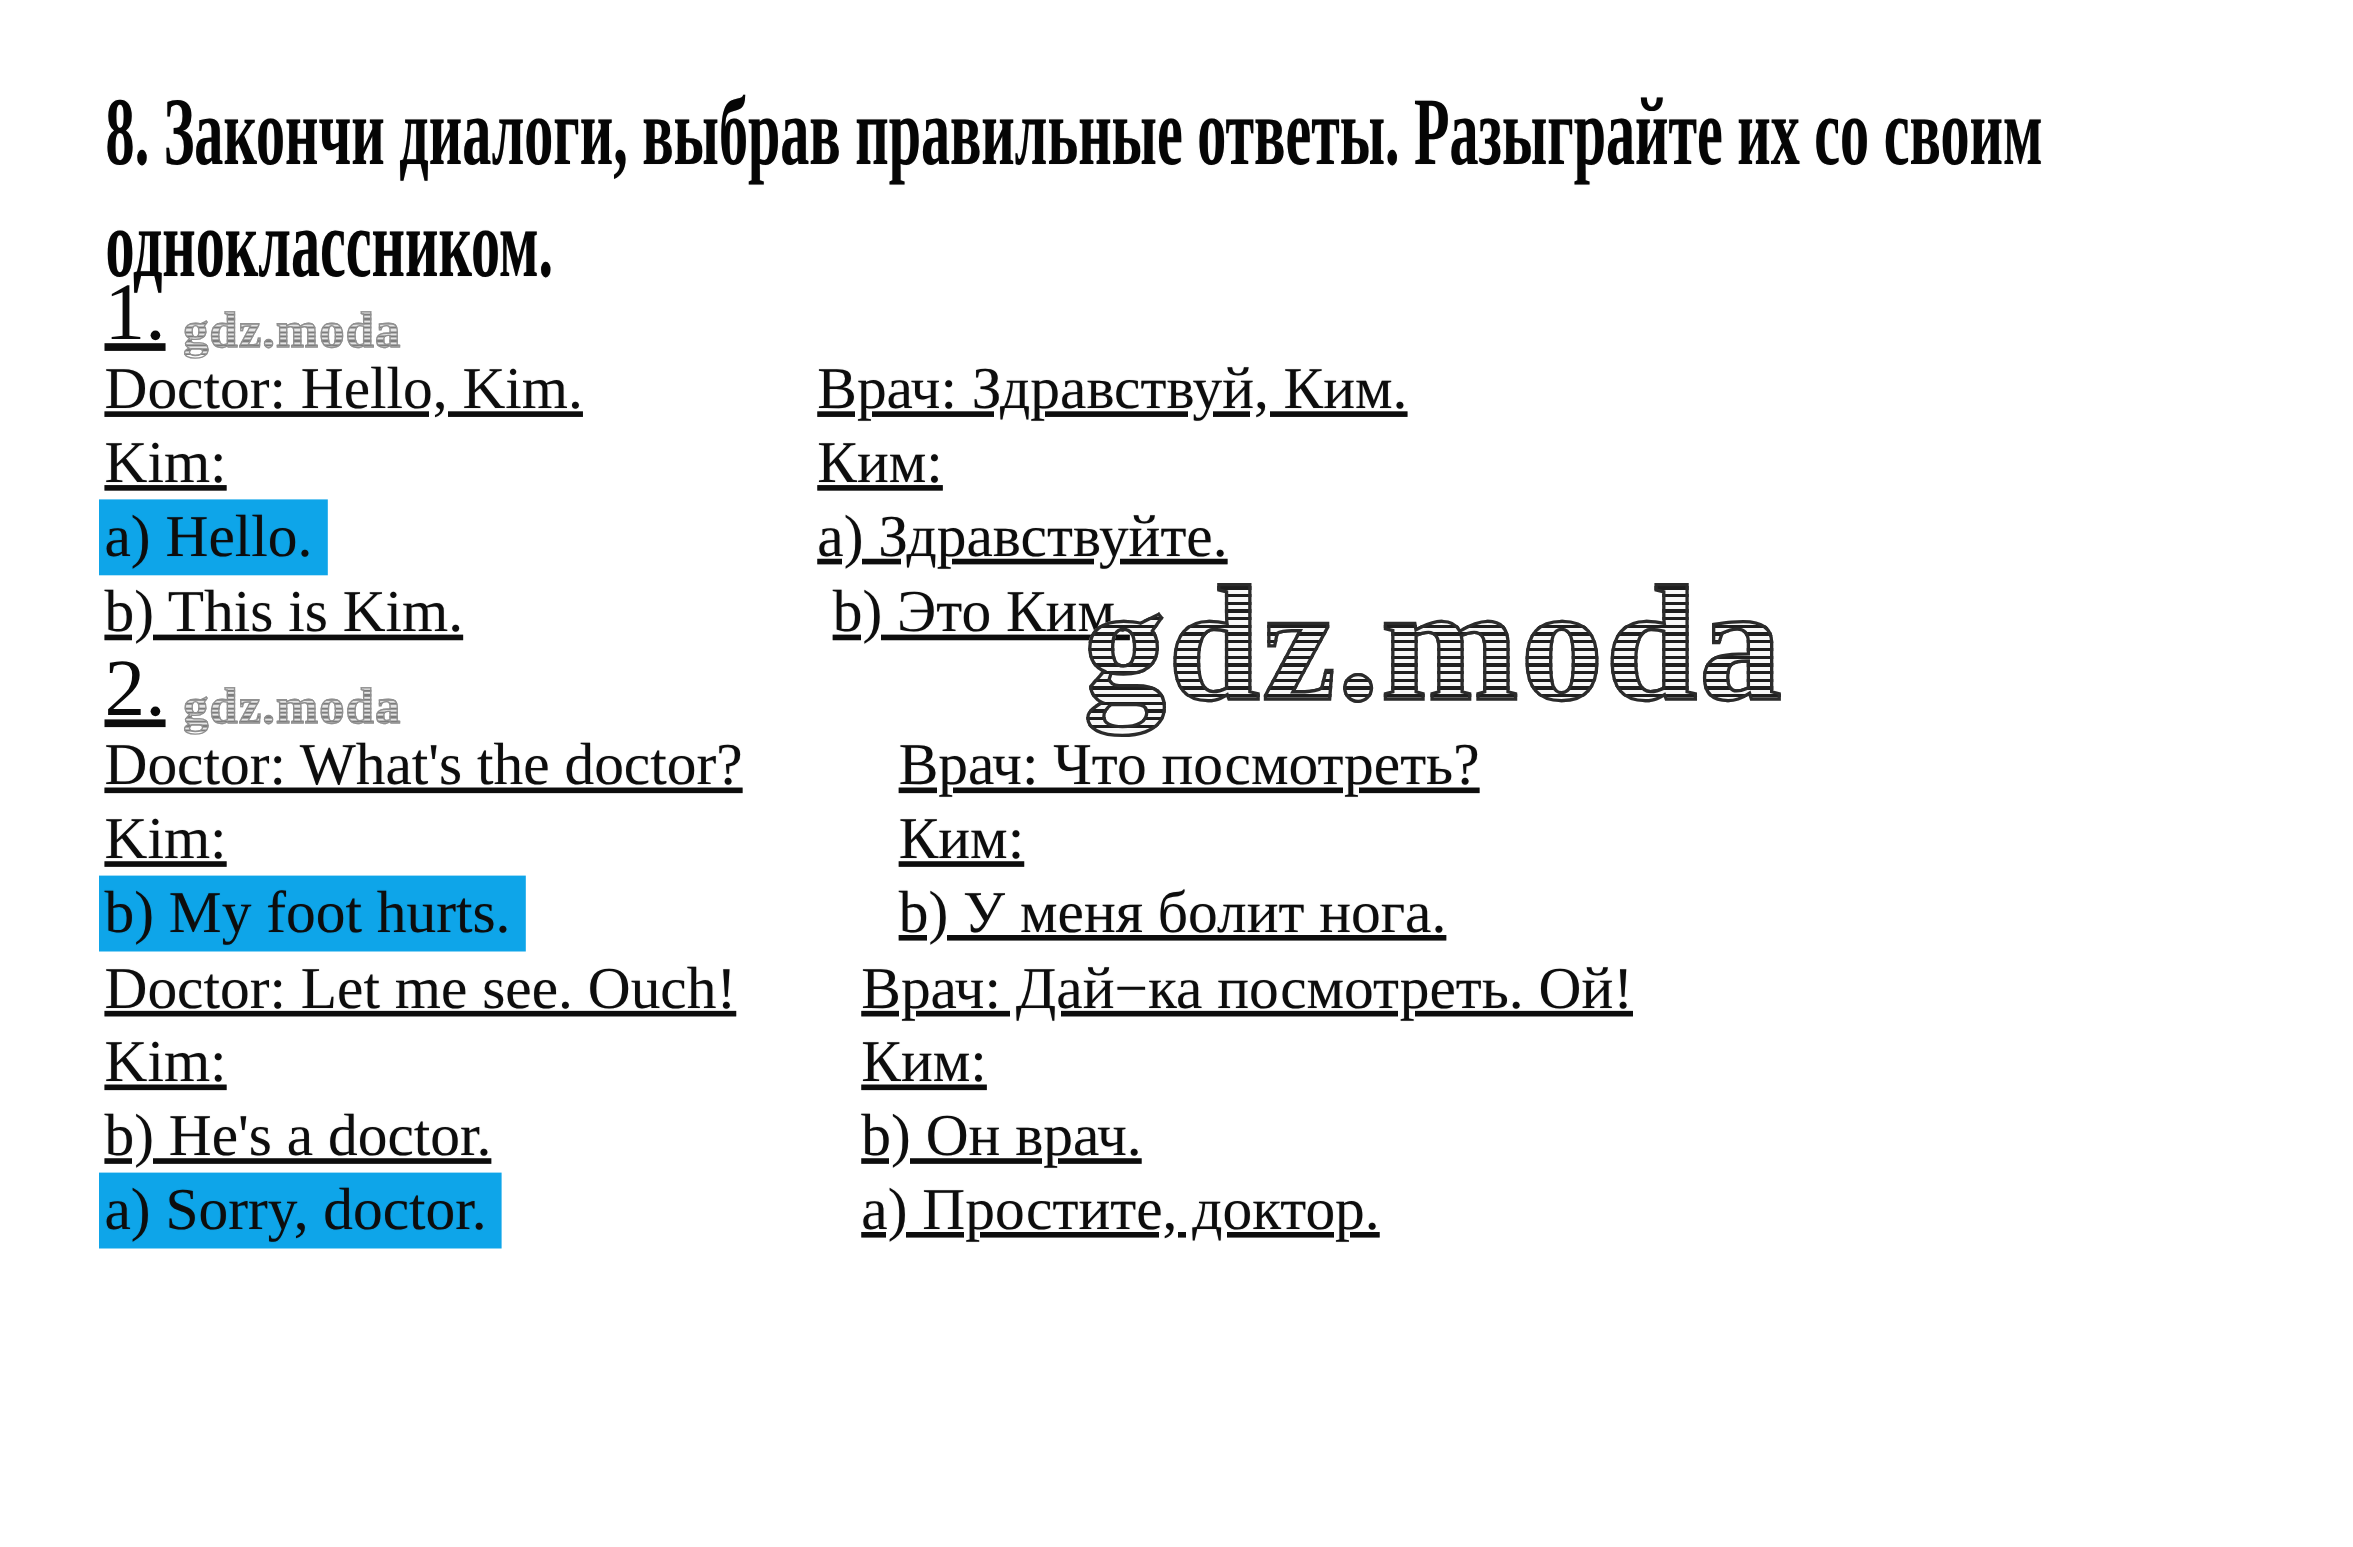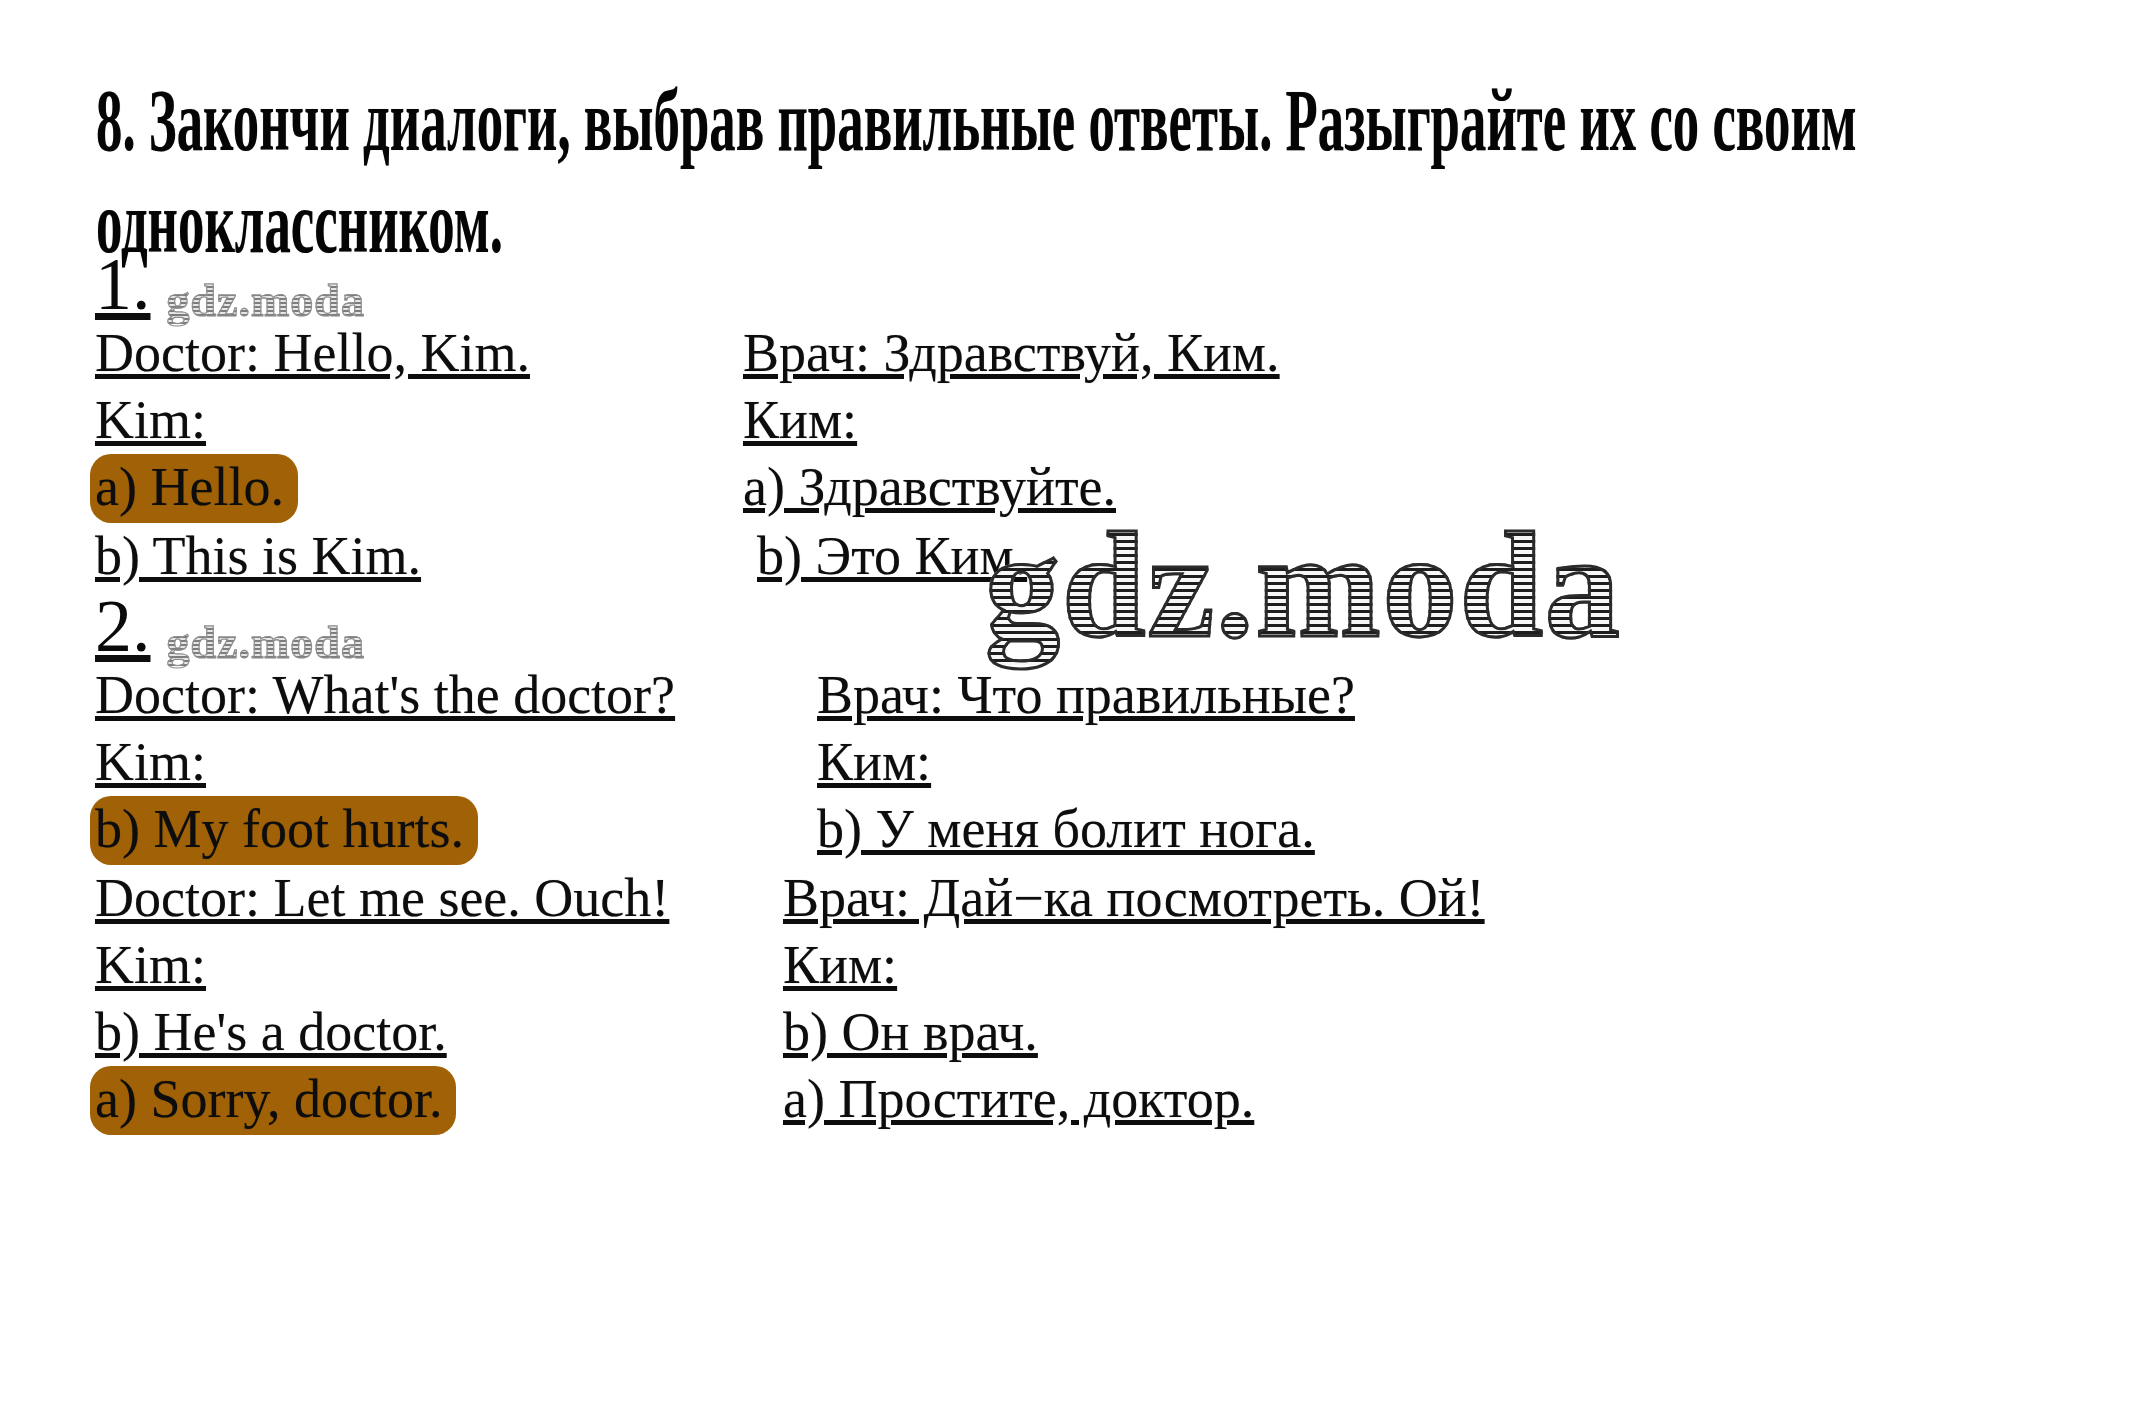--- a/index.html
+++ b/index.html
@@ -58,24 +58,23 @@
   .row .ru { flex: none; }
   .s1 .en { width: 605px; }
   .s2 .en { width: 679px; }
   .s3 .en { width: 645px; }
   .ind14 { padding-left: 14px; }
   .ind10 { padding-left: 10px; }
 
   
   .hl {
     display: inline-block;
-    background: #a16207;
+    background: #0ea5e9;
     padding: 0 14px 2px 5px;
     margin-left: -5px;
-    border-radius: 21px;
   }
 
   
   .wm-small {
     display: inline-block;
     margin-left: 16px;
     transform: translateY(7px);
     font-weight: bold;
     font-size: 46px;
     line-height: 46px;
@@ -135,21 +134,21 @@
         <div class="ru ind14"><span>b) Это Ким.</span></div>
       </div>
     </section>
 
     <section class="sec s2">
       <div class="num-row">
         <span class="num">2.</span><span class="wm-small">gdz.moda</span>
       </div>
       <div class="row">
         <div class="en"><span>Doctor: What's the doctor?</span></div>
-        <div class="ru"><span>Врач: Что правильные?</span></div>
+        <div class="ru"><span>Врач: Что посмотреть?</span></div>
       </div>
       <div class="row">
         <div class="en"><span>Kim:</span></div>
         <div class="ru"><span>Ким:</span></div>
       </div>
       <div class="row">
         <div class="en"><span class="hl">b) My foot hurts.</span></div>
         <div class="ru"><span>b) У меня болит нога.</span></div>
       </div>
     </section>

